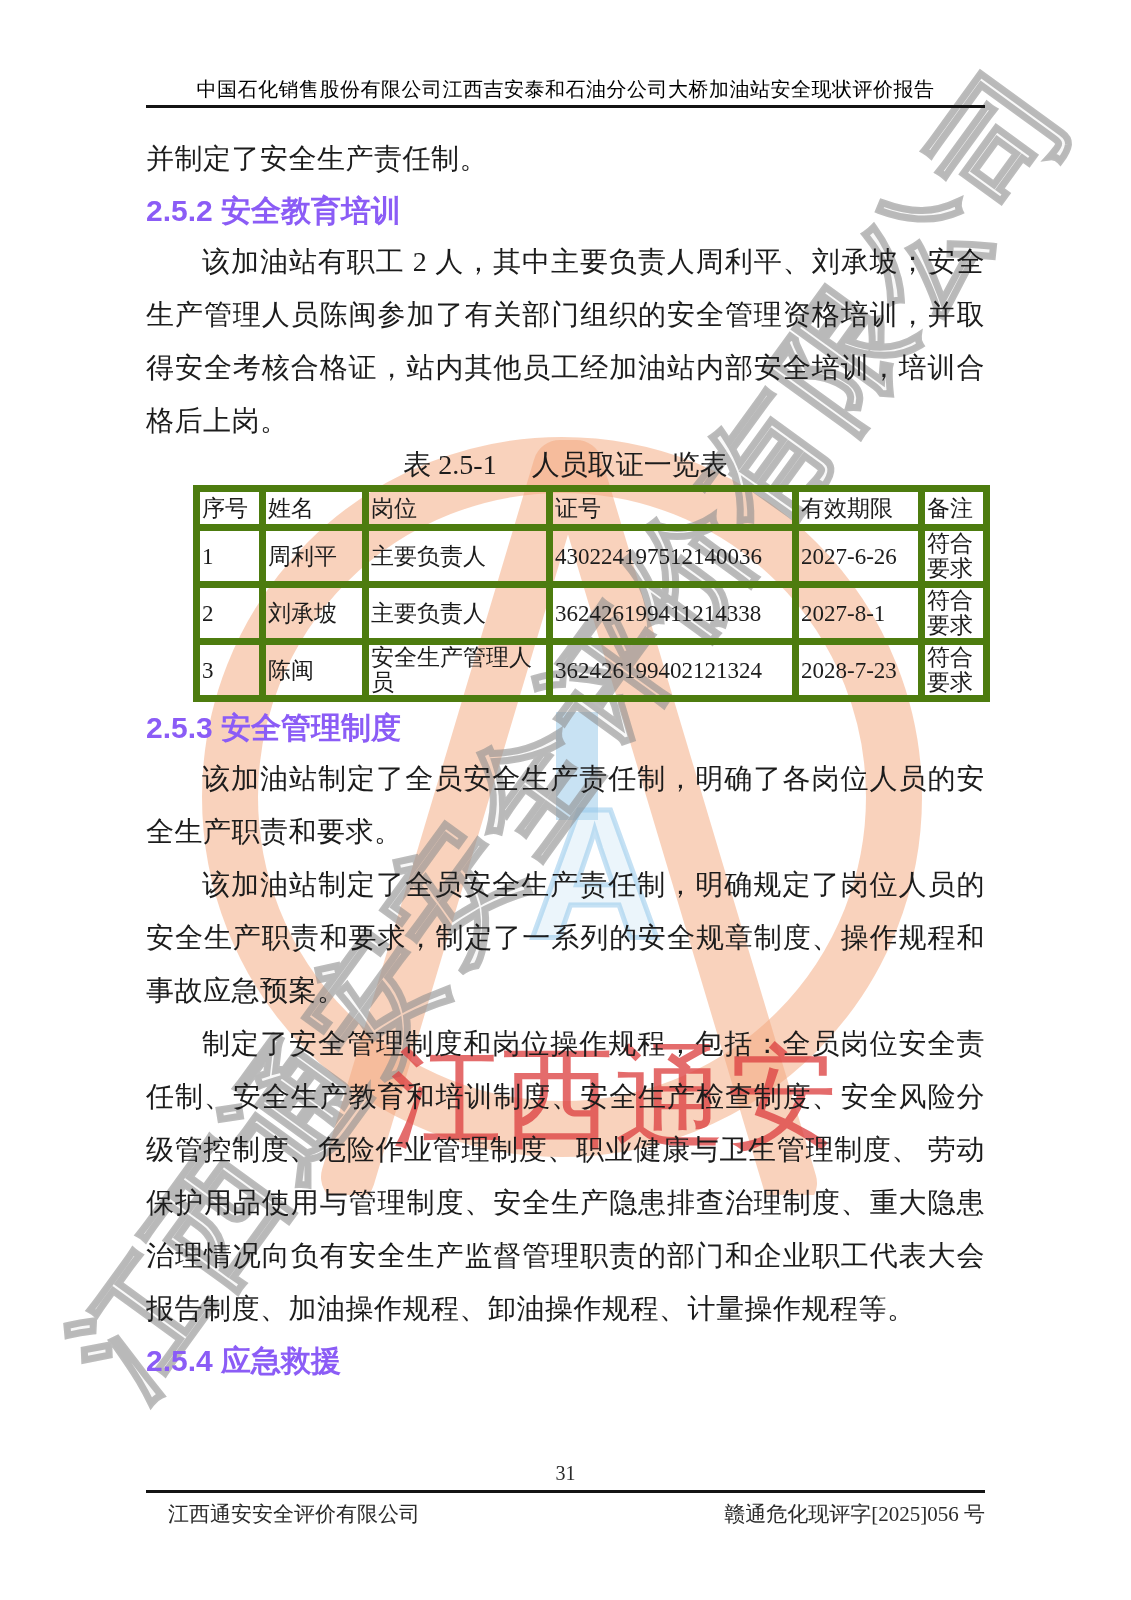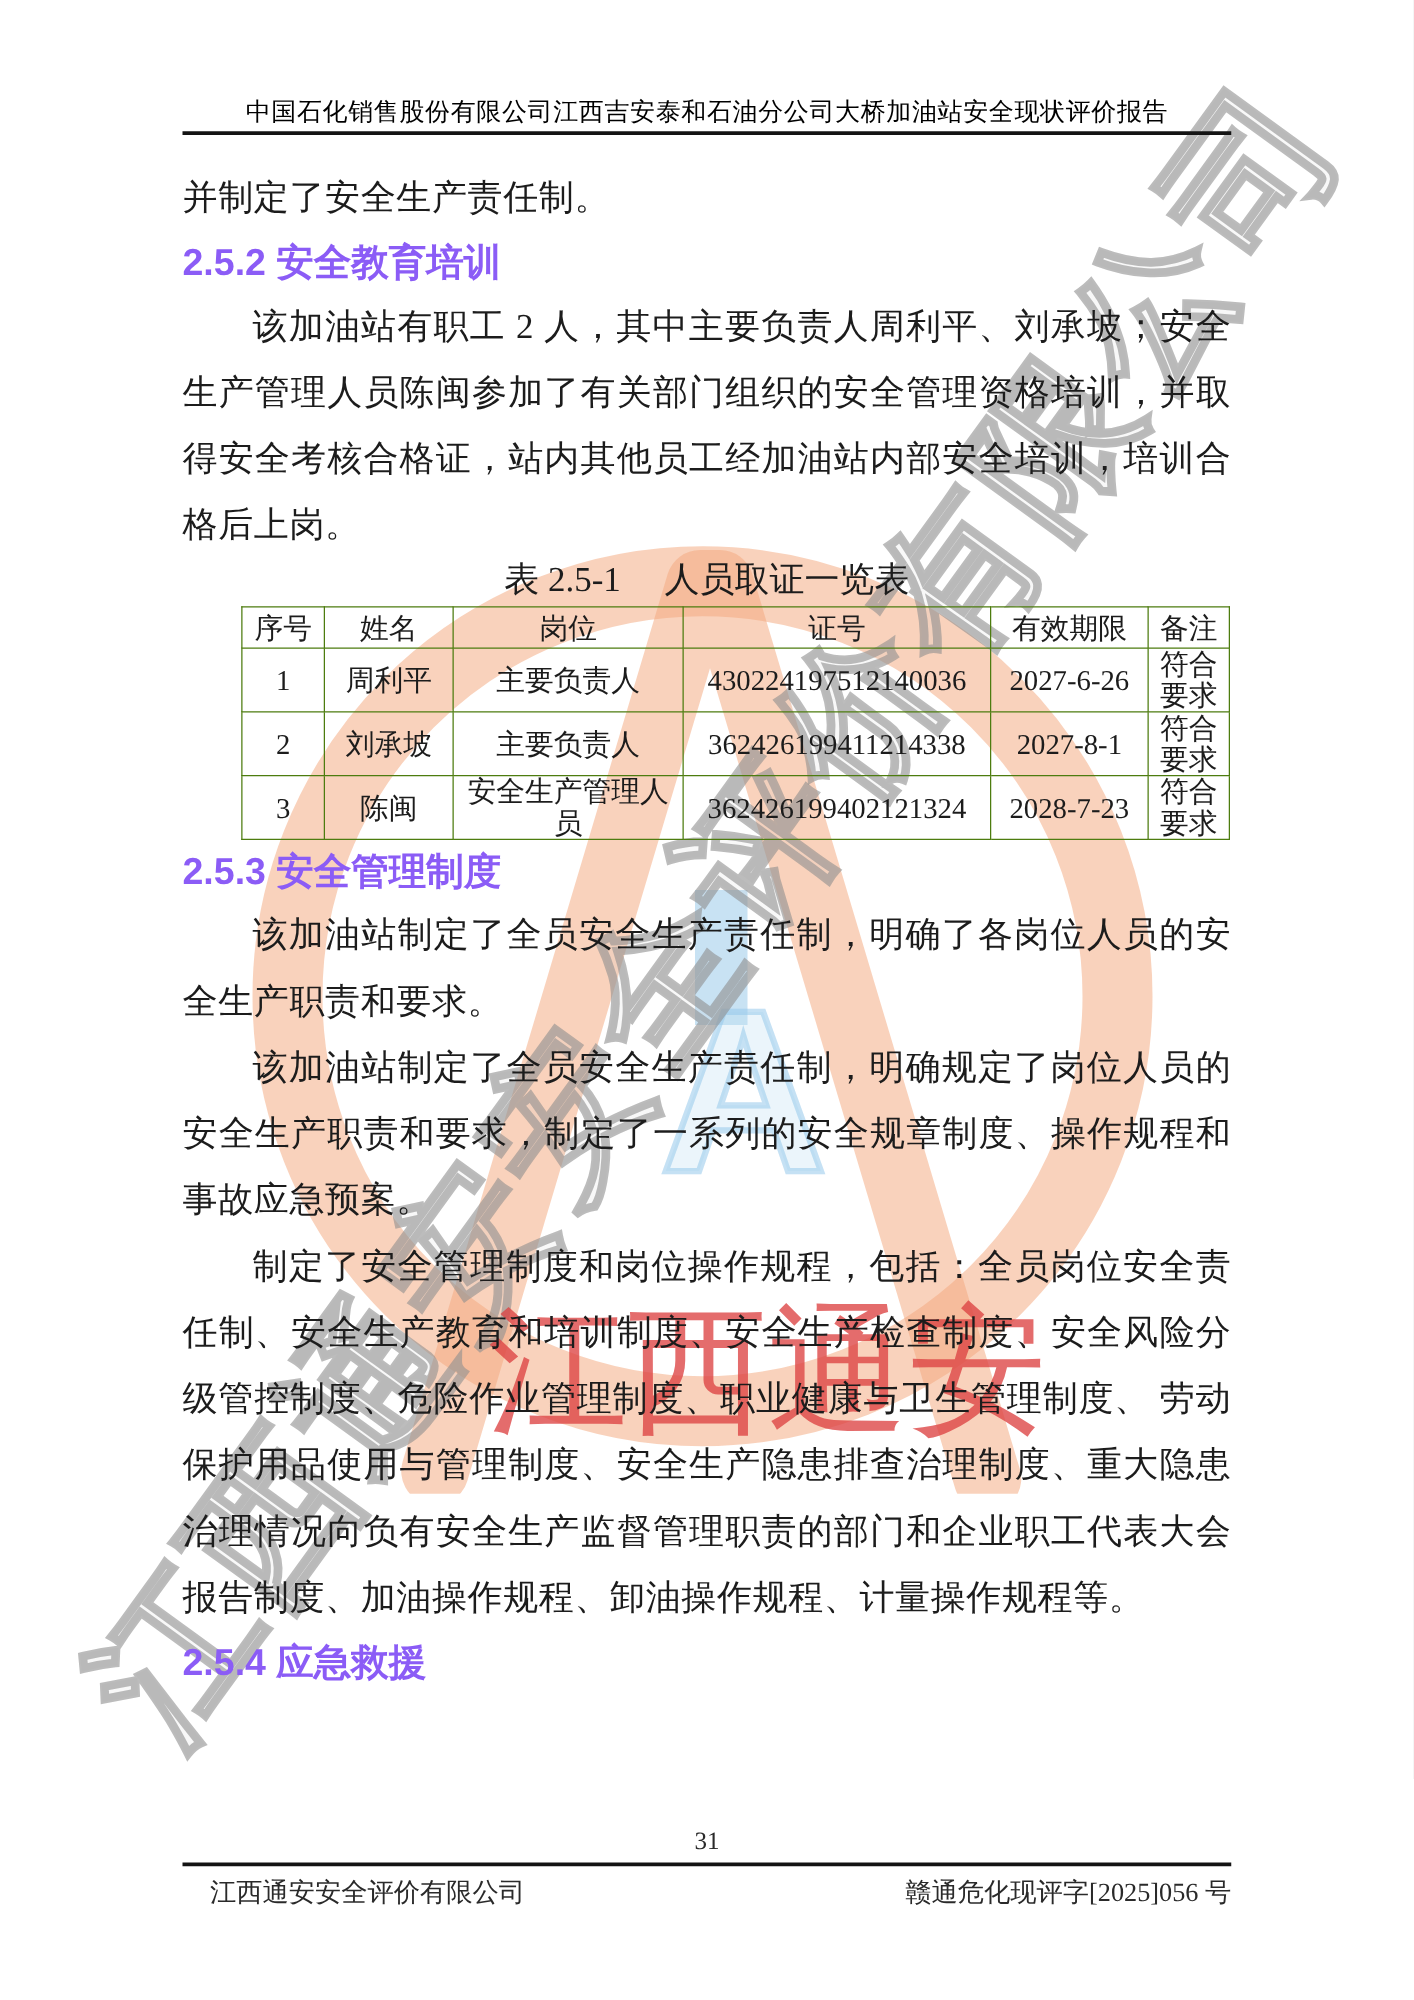--- a/index.html
+++ b/index.html
@@ -65,21 +65,21 @@
     font-weight:700;font-size:30px;line-height:36px;color:#8b5cf6;
   }
   .tbl-title{
     margin:2px 0 4px 0;text-align:center;font-size:28px;line-height:32px;
   }
   table.cert{
     border-collapse:collapse;margin-left:47px;width:790px;
     table-layout:fixed;
   }
   table.cert th,table.cert td{
-    border:1px solid #4d7c0f;text-align:center;vertical-align:middle;
+    border:7px solid #4d7c0f;text-align:left;vertical-align:middle;
     font-weight:400;padding:0 2px;overflow:hidden;
   }
   table.cert th{height:32px;font-size:23px;}
   table.cert td{height:50px;font-size:23px;line-height:25px;}
   td.remark{font-size:22px;line-height:24px;}
   
   .page-number{
     position:absolute;top:1462px;left:0;width:100%;
     text-align:center;font-size:20px;color:#2a2a2a;
   }

